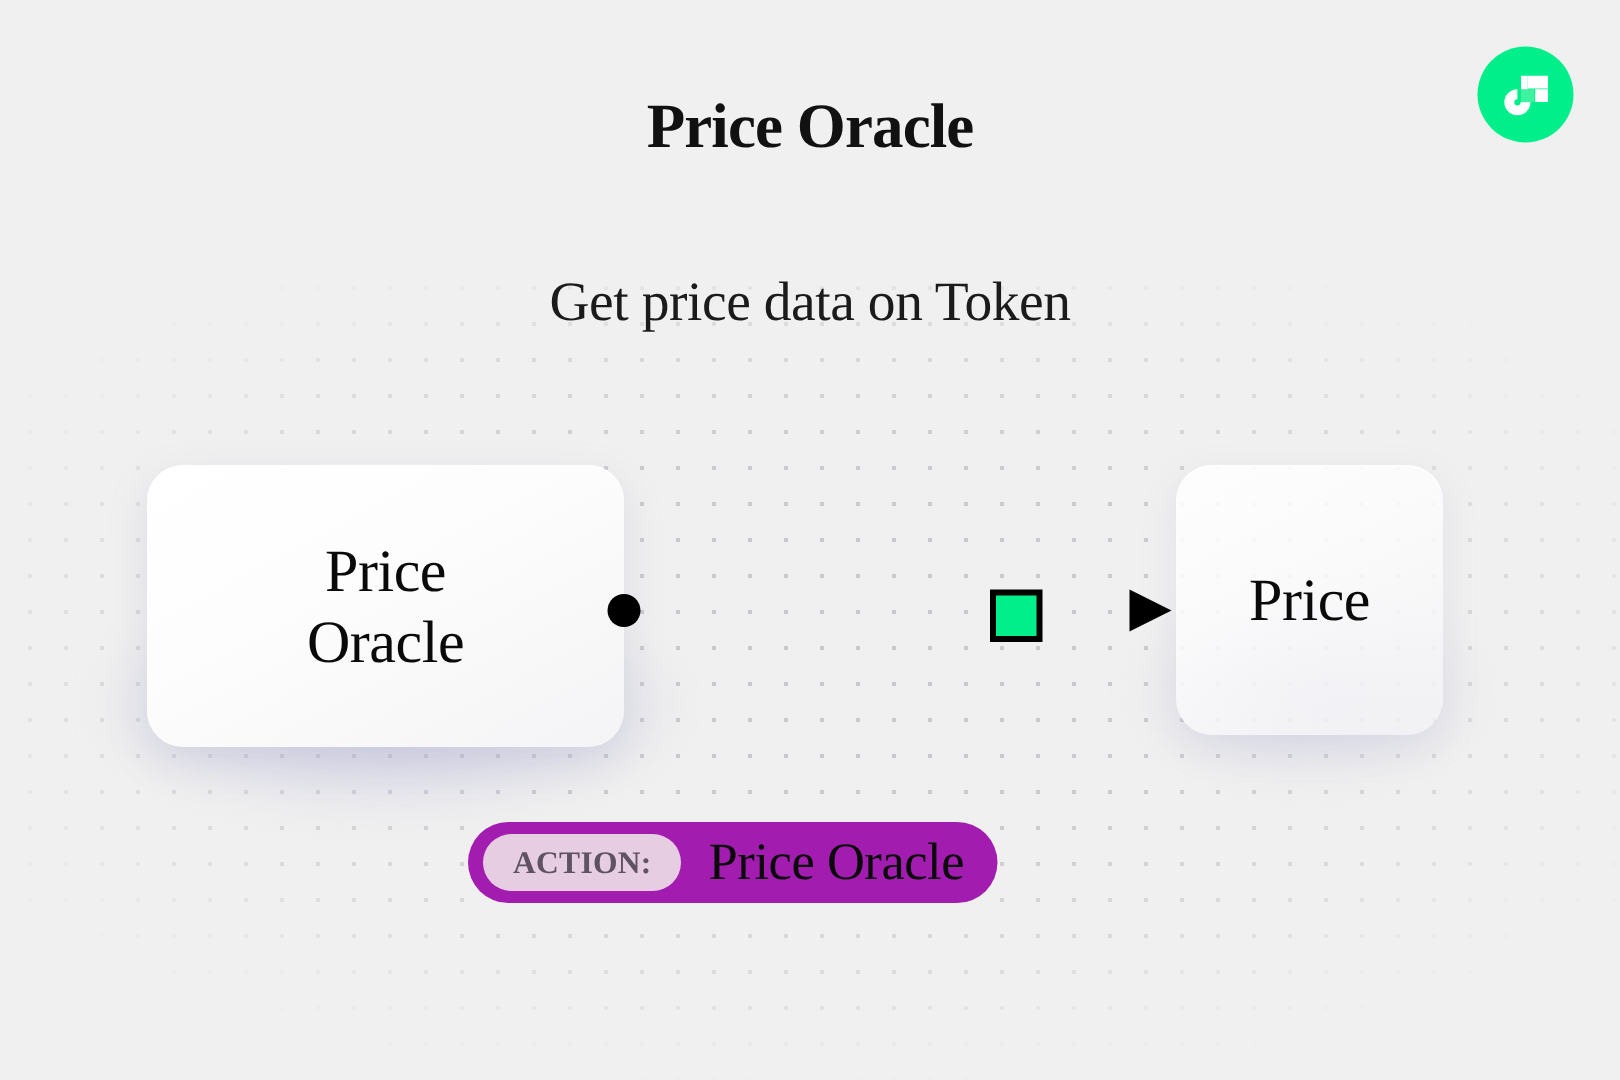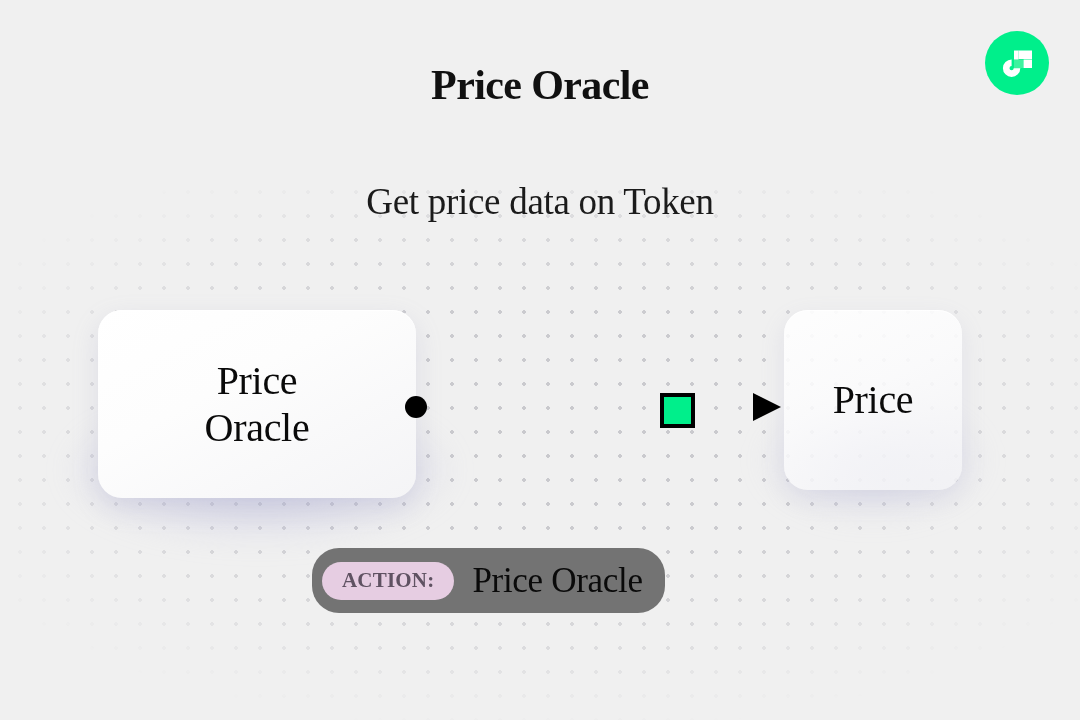--- a/index.html
+++ b/index.html
@@ -133,26 +133,26 @@
   .node-label { display:block; white-space:pre-line; }
 
   
   #edge { position:absolute; left:395px; top:377px; width:400px; height:62px; }
   #edge svg { display:block; }
 
   
   #action-badge {
     position:absolute;
     left:312px; top:548px;
-    height:65px;
+    height:54px;
     display:flex;
     align-items:center;
     padding:0 22px 0 10px;
     border-radius:27px;
-    background:#737373;
+    background:#a21caf;
   }
   #action-chip {
     display:flex; align-items:center;
     height:38px;
     padding:0 20px;
     border-radius:19px;
     background:#e6cde2;
     color:#5f5262;
     font-size:21px;
     font-weight:bold;

